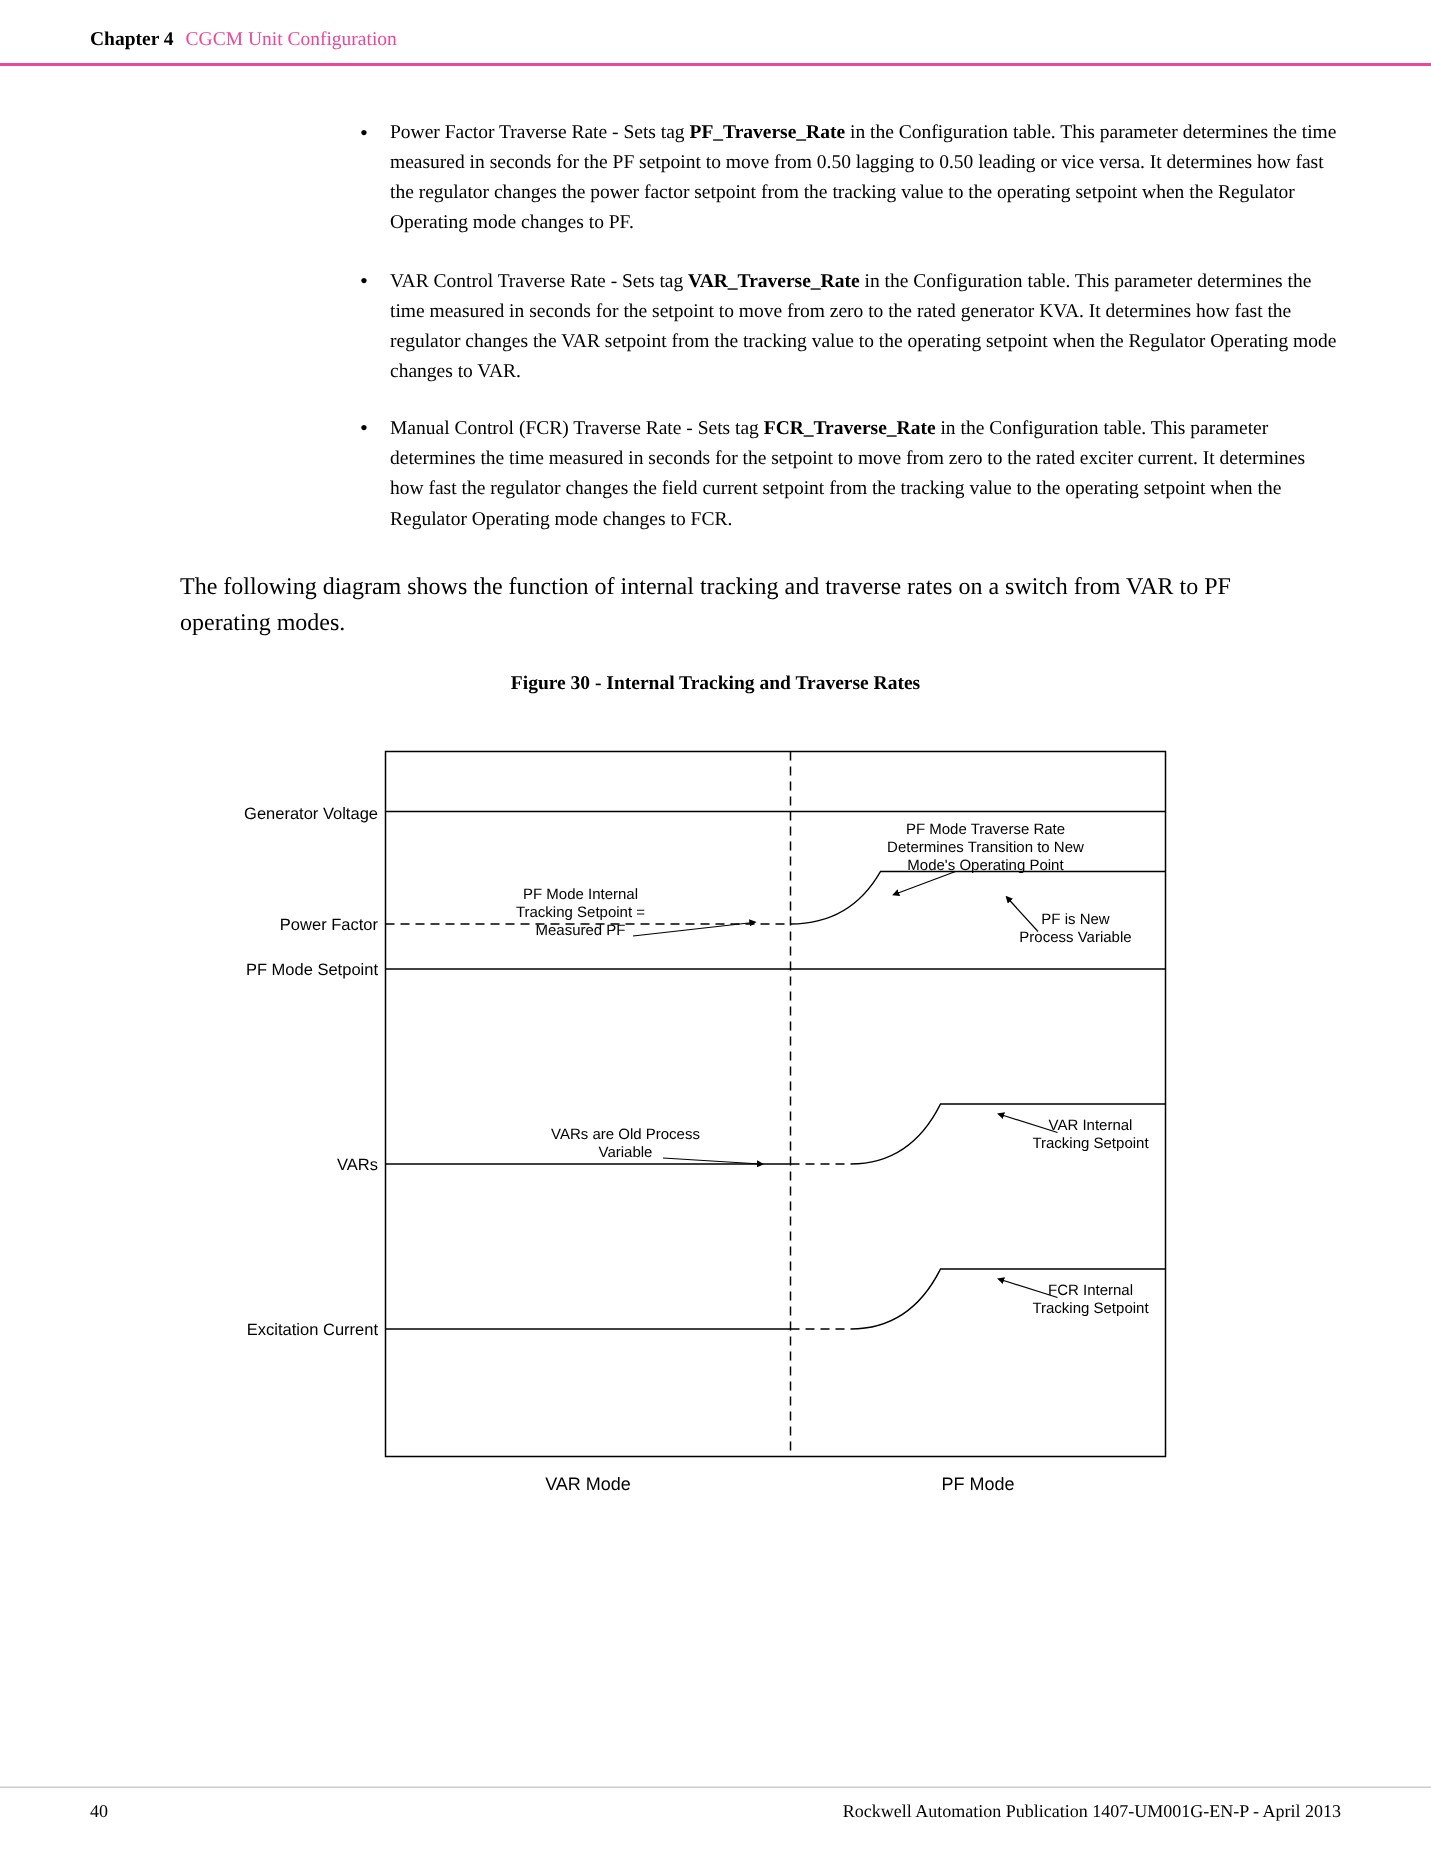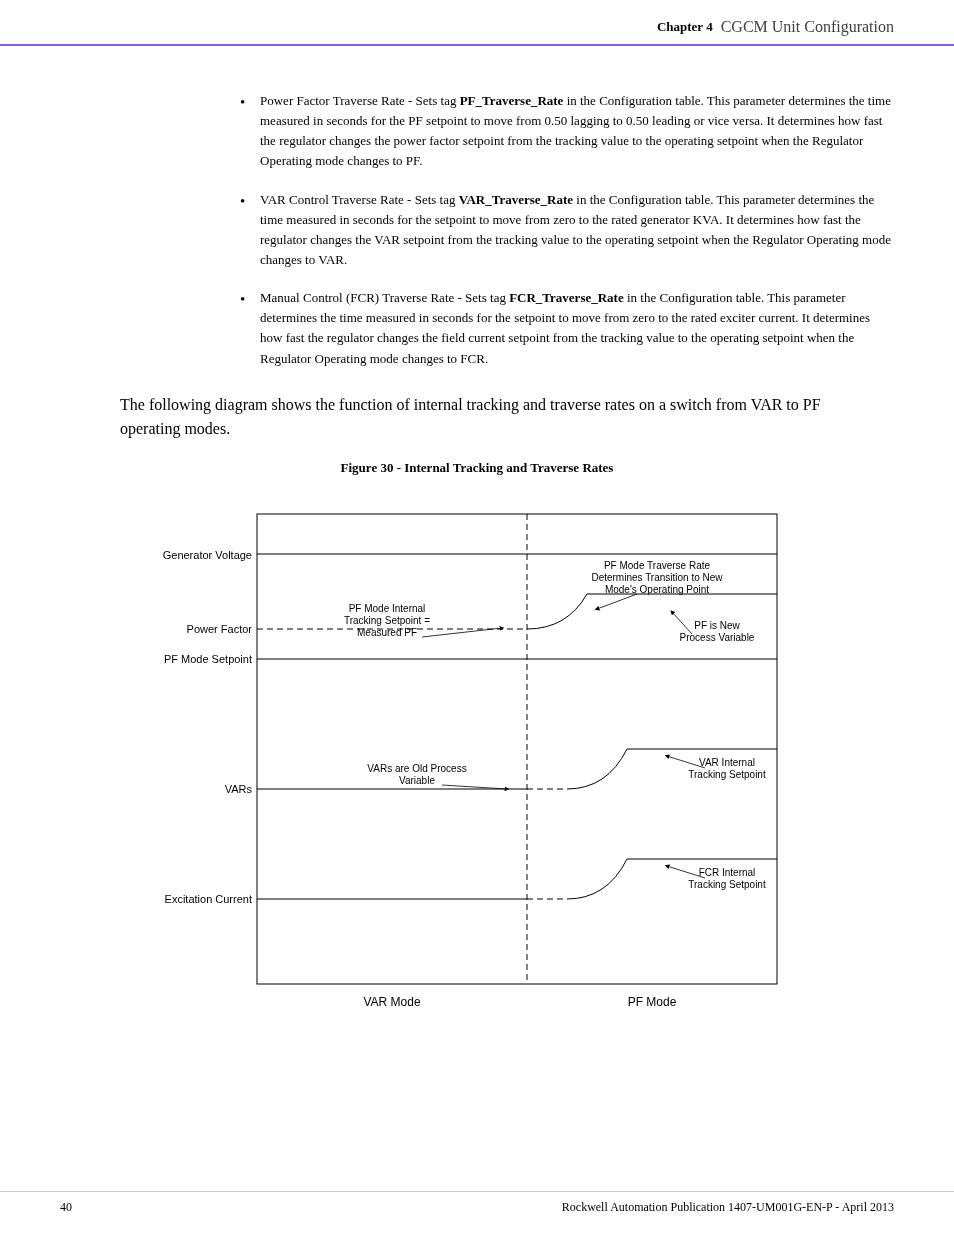--- a/index.html
+++ b/index.html
@@ -16,32 +16,31 @@
       width: 954px;
       min-height: 1235px;
       padding: 0;
       position: relative;
       background: #fff;
     }
     .header {
       display: flex;
       align-items: center;
       padding: 18px 60px 8px 60px;
-      border-bottom: 2px solid #8b5cf6;
-      margin-bottom: 15px;
-      justify-content: flex-end;
+      border-bottom: 2px solid #ec4899;
+      margin-bottom: 4px;
     }
     .header-chapter {
       font-weight: bold;
       font-size: 13px;
       margin-right: 8px;
     }
     .header-title {
-      font-size: 16px;
-      color: #404040;
+      font-size: 13px;
+      color: #ec4899;
     }
     .content {
       padding: 30px 60px 30px 60px;
     }
     .bullet-list {
       list-style: none;
       margin-left: 180px;
       margin-bottom: 24px;
     }
     .bullet-list li {

